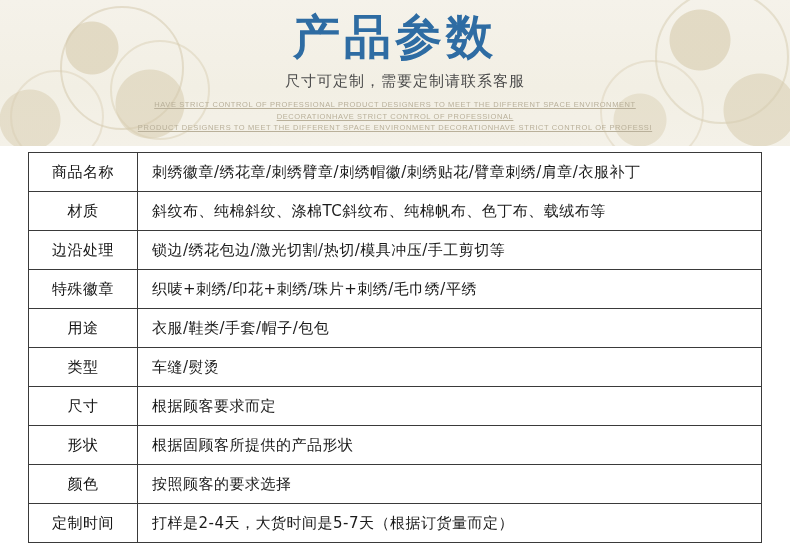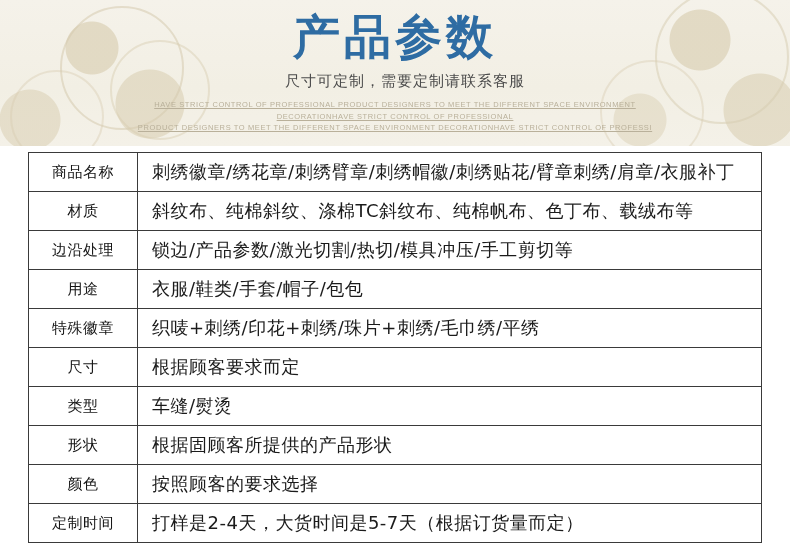--- a/index.html
+++ b/index.html
@@ -89,21 +89,21 @@
   }
   table.spec {
     border-collapse: collapse;
     width: 734px;
     table-layout: fixed;
   }
   table.spec td {
     border: 1px solid #3a3a3a;
     height: 38px;
     padding: 0 0 0 14px;
-    font-size: 18px;
+    font-size: 15px;
     color: #1b1b1b;
     vertical-align: middle;
     letter-spacing: 0.5px;
     font-family: "DejaVu Sans", "Liberation Sans", sans-serif;
   }
   table.spec td.label {
     width: 108px;
     padding: 0;
     text-align: center;
     font-size: 15px;
@@ -142,37 +142,37 @@
         <tr>
           <td class="label">商品名称</td>
           <td class="value val-compact">刺绣徽章/绣花章/刺绣臂章/刺绣帽徽/刺绣贴花/臂章刺绣/肩章/衣服补丁</td>
         </tr>
         <tr>
           <td class="label">材质</td>
           <td class="value">斜纹布、纯棉斜纹、涤棉TC斜纹布、纯棉帆布、色丁布、载绒布等</td>
         </tr>
         <tr>
           <td class="label">边沿处理</td>
-          <td class="value">锁边/产品参数/激光切割/热切/模具冲压/手工剪切等</td>
+          <td class="value">锁边/绣花包边/激光切割/热切/模具冲压/手工剪切等</td>
+        </tr>
+        <tr>
+          <td class="label">特殊徽章</td>
+          <td class="value">织唛+刺绣/印花+刺绣/珠片+刺绣/毛巾绣/平绣</td>
         </tr>
         <tr>
           <td class="label">用途</td>
           <td class="value">衣服/鞋类/手套/帽子/包包</td>
         </tr>
         <tr>
-          <td class="label">特殊徽章</td>
-          <td class="value">织唛+刺绣/印花+刺绣/珠片+刺绣/毛巾绣/平绣</td>
+          <td class="label">类型</td>
+          <td class="value">车缝/熨烫</td>
         </tr>
         <tr>
           <td class="label">尺寸</td>
           <td class="value">根据顾客要求而定</td>
-        </tr>
-        <tr>
-          <td class="label">类型</td>
-          <td class="value">车缝/熨烫</td>
         </tr>
         <tr>
           <td class="label">形状</td>
           <td class="value">根据固顾客所提供的产品形状</td>
         </tr>
         <tr>
           <td class="label">颜色</td>
           <td class="value">按照顾客的要求选择</td>
         </tr>
         <tr>

